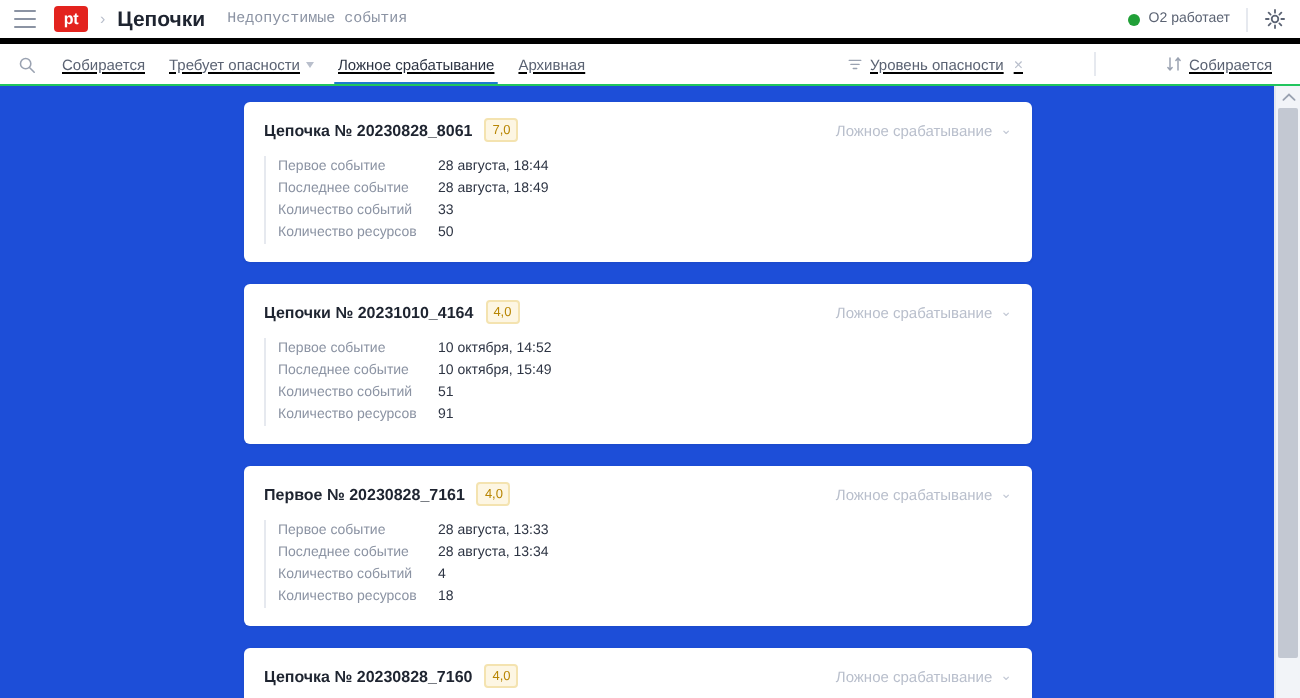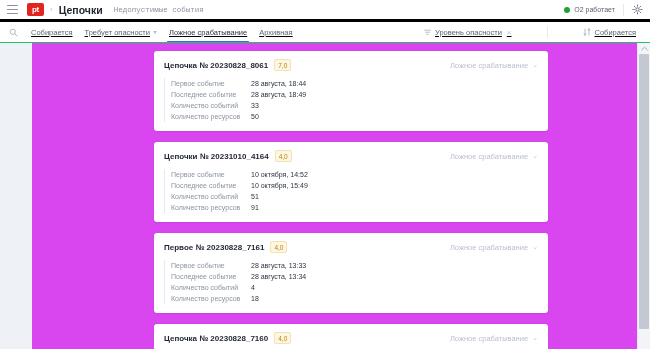--- a/index.html
+++ b/index.html
@@ -59,21 +59,21 @@
   }
   .chev { display:inline-block; margin-left:3px; width:0;height:0;
     border-left:2.5px solid transparent;border-right:2.5px solid transparent;border-top:3px solid #b9bfcc;}
   .toolbar-right { margin-left:auto; display:flex; align-items:center;gap:20px; }
   .tool-btn { display:flex; align-items:center; font-size:7.5px; color:#5b6373; padding:0 7px; cursor:pointer; white-space:nowrap;}
   .tool-ico { margin-right:4px; display:flex; align-items:center; }
   .closex { margin-left:5px; color:#b9bfcc; font-size:8px; }
 
   
   .content {
-    flex:1; position:relative; overflow:hidden; background:#d946ef;margin-left:32px;
+    flex:1; position:relative; overflow:hidden; background:#1d4ed8;
   }
   .scroll-area {
     position:absolute; inset:0 13px 0 0; overflow:hidden; padding-top:8px;
   }
   .card {
     margin: 0 0 11px 122px;
     width: 394px;
     background:#ffffff;
     border-radius:3px;
     box-shadow: 0 0.5px 1.5px rgba(30,40,60,0.10);

